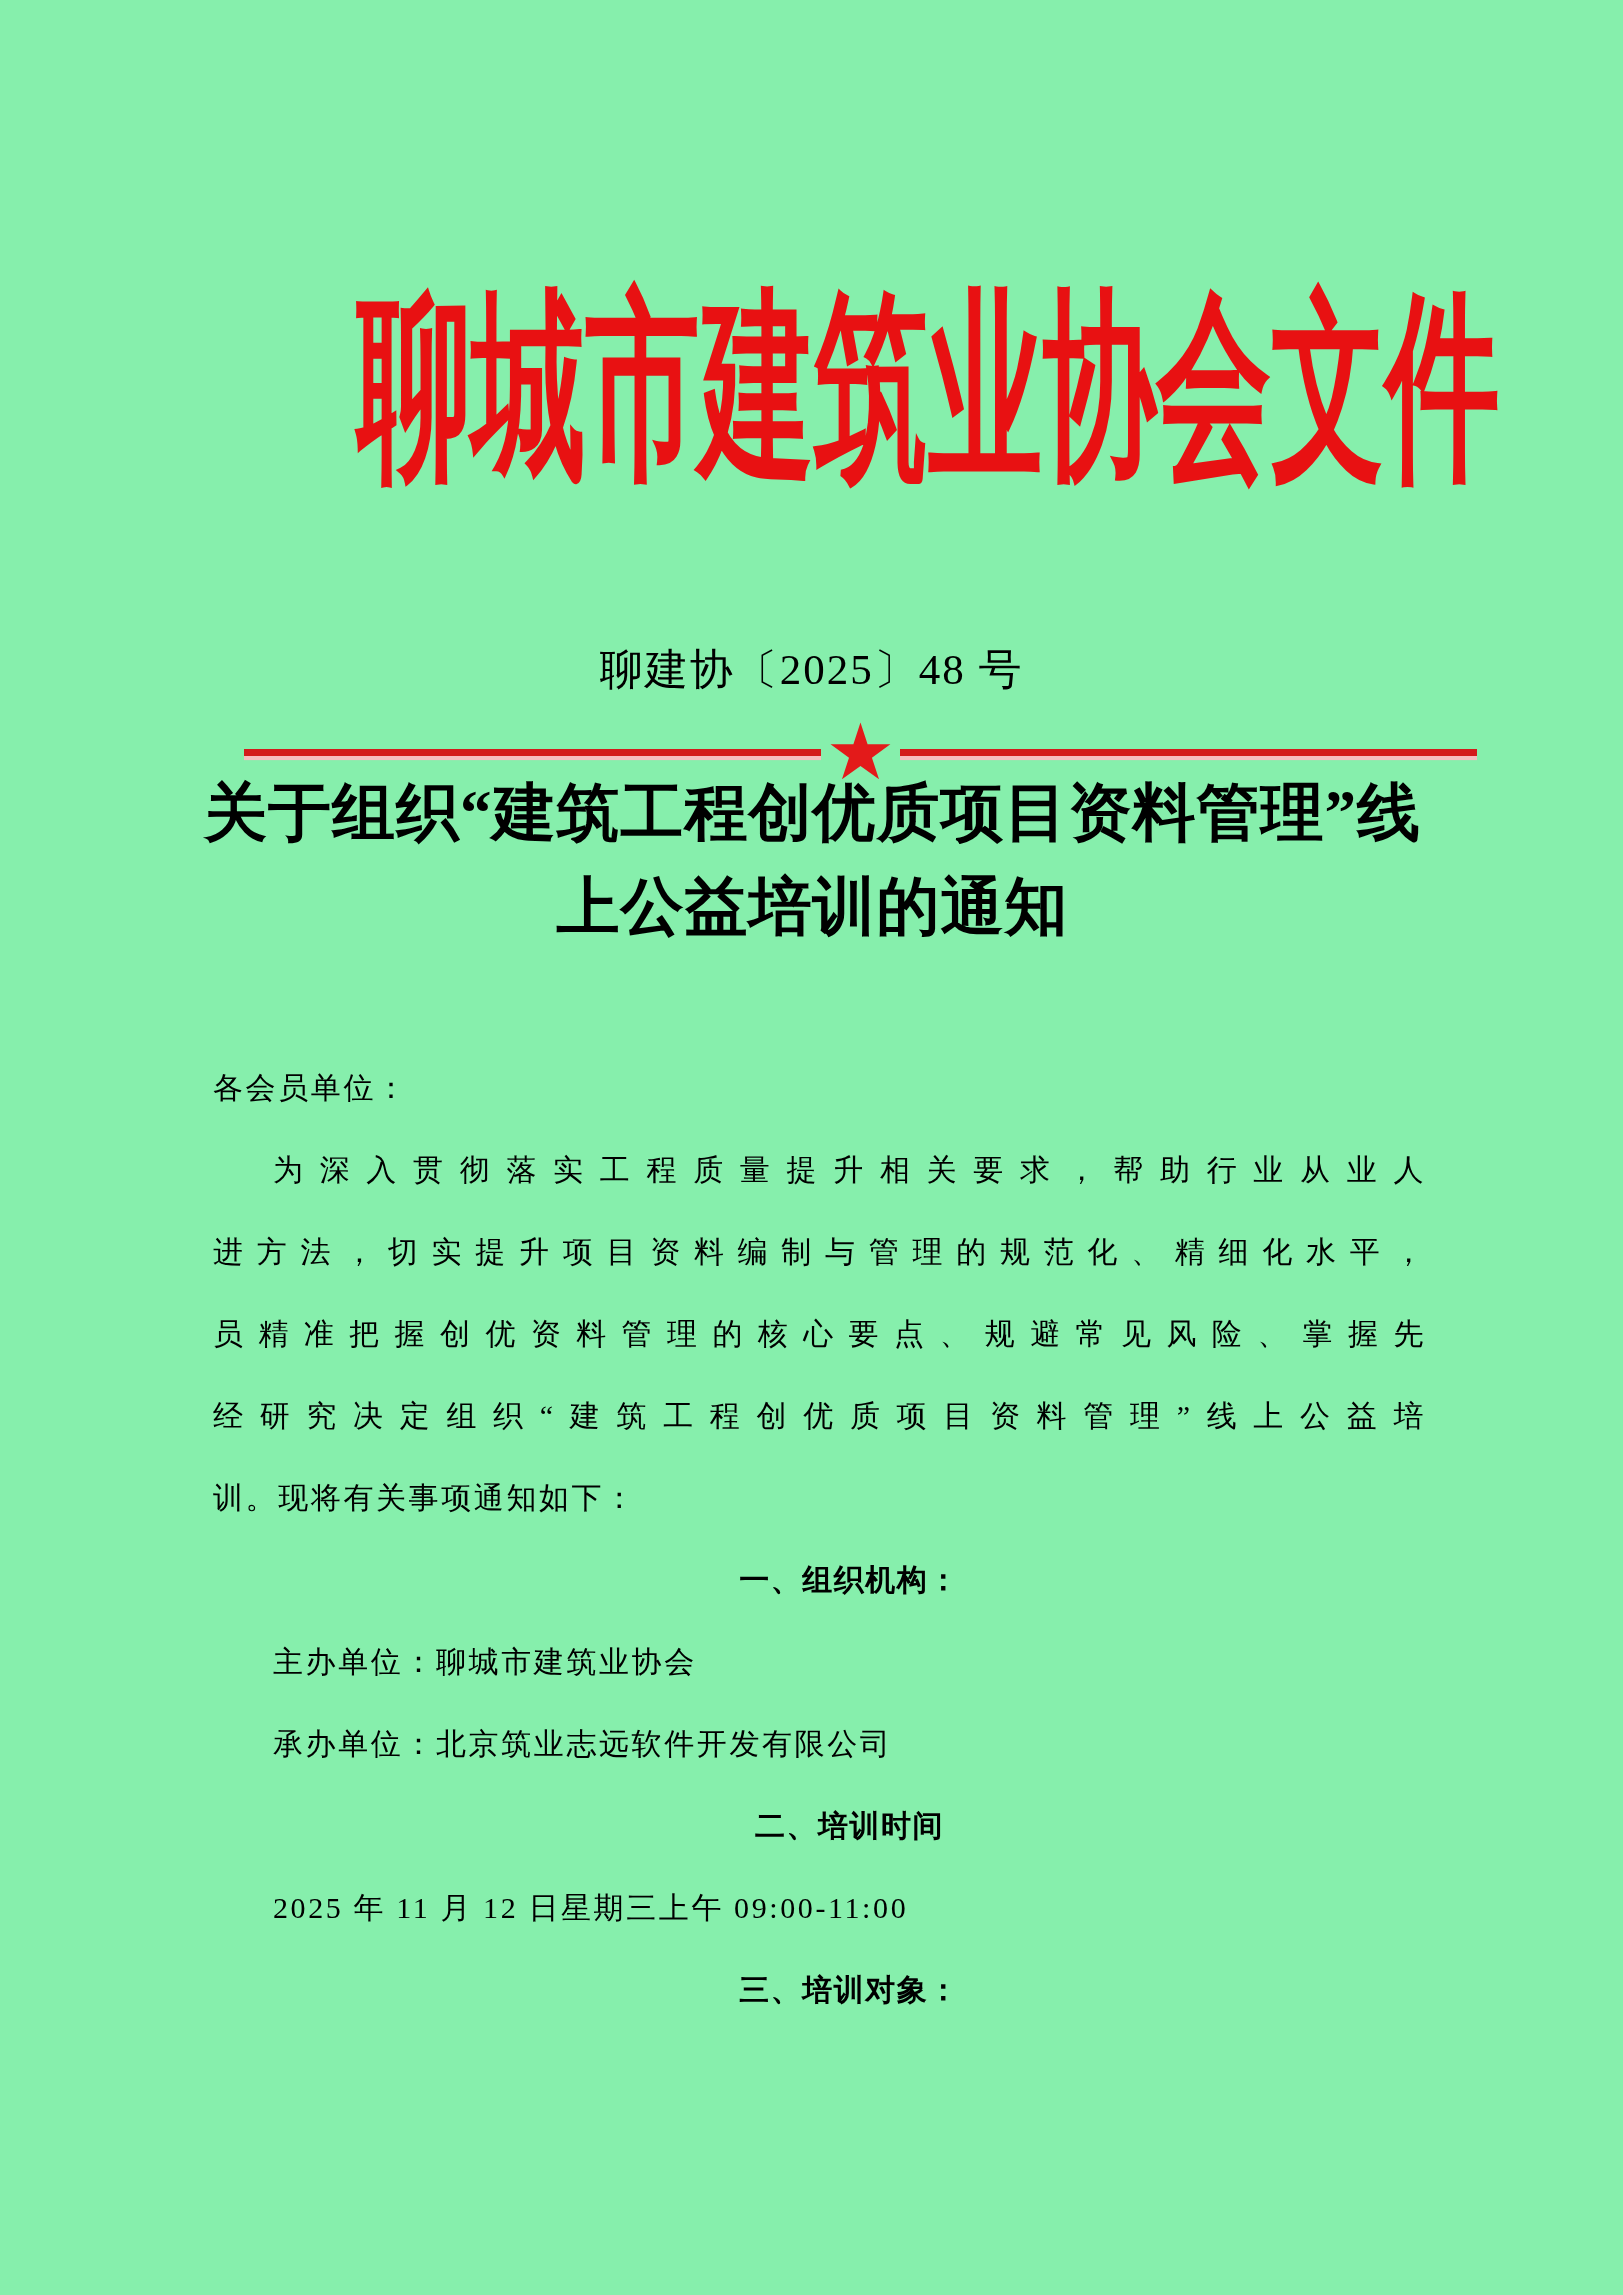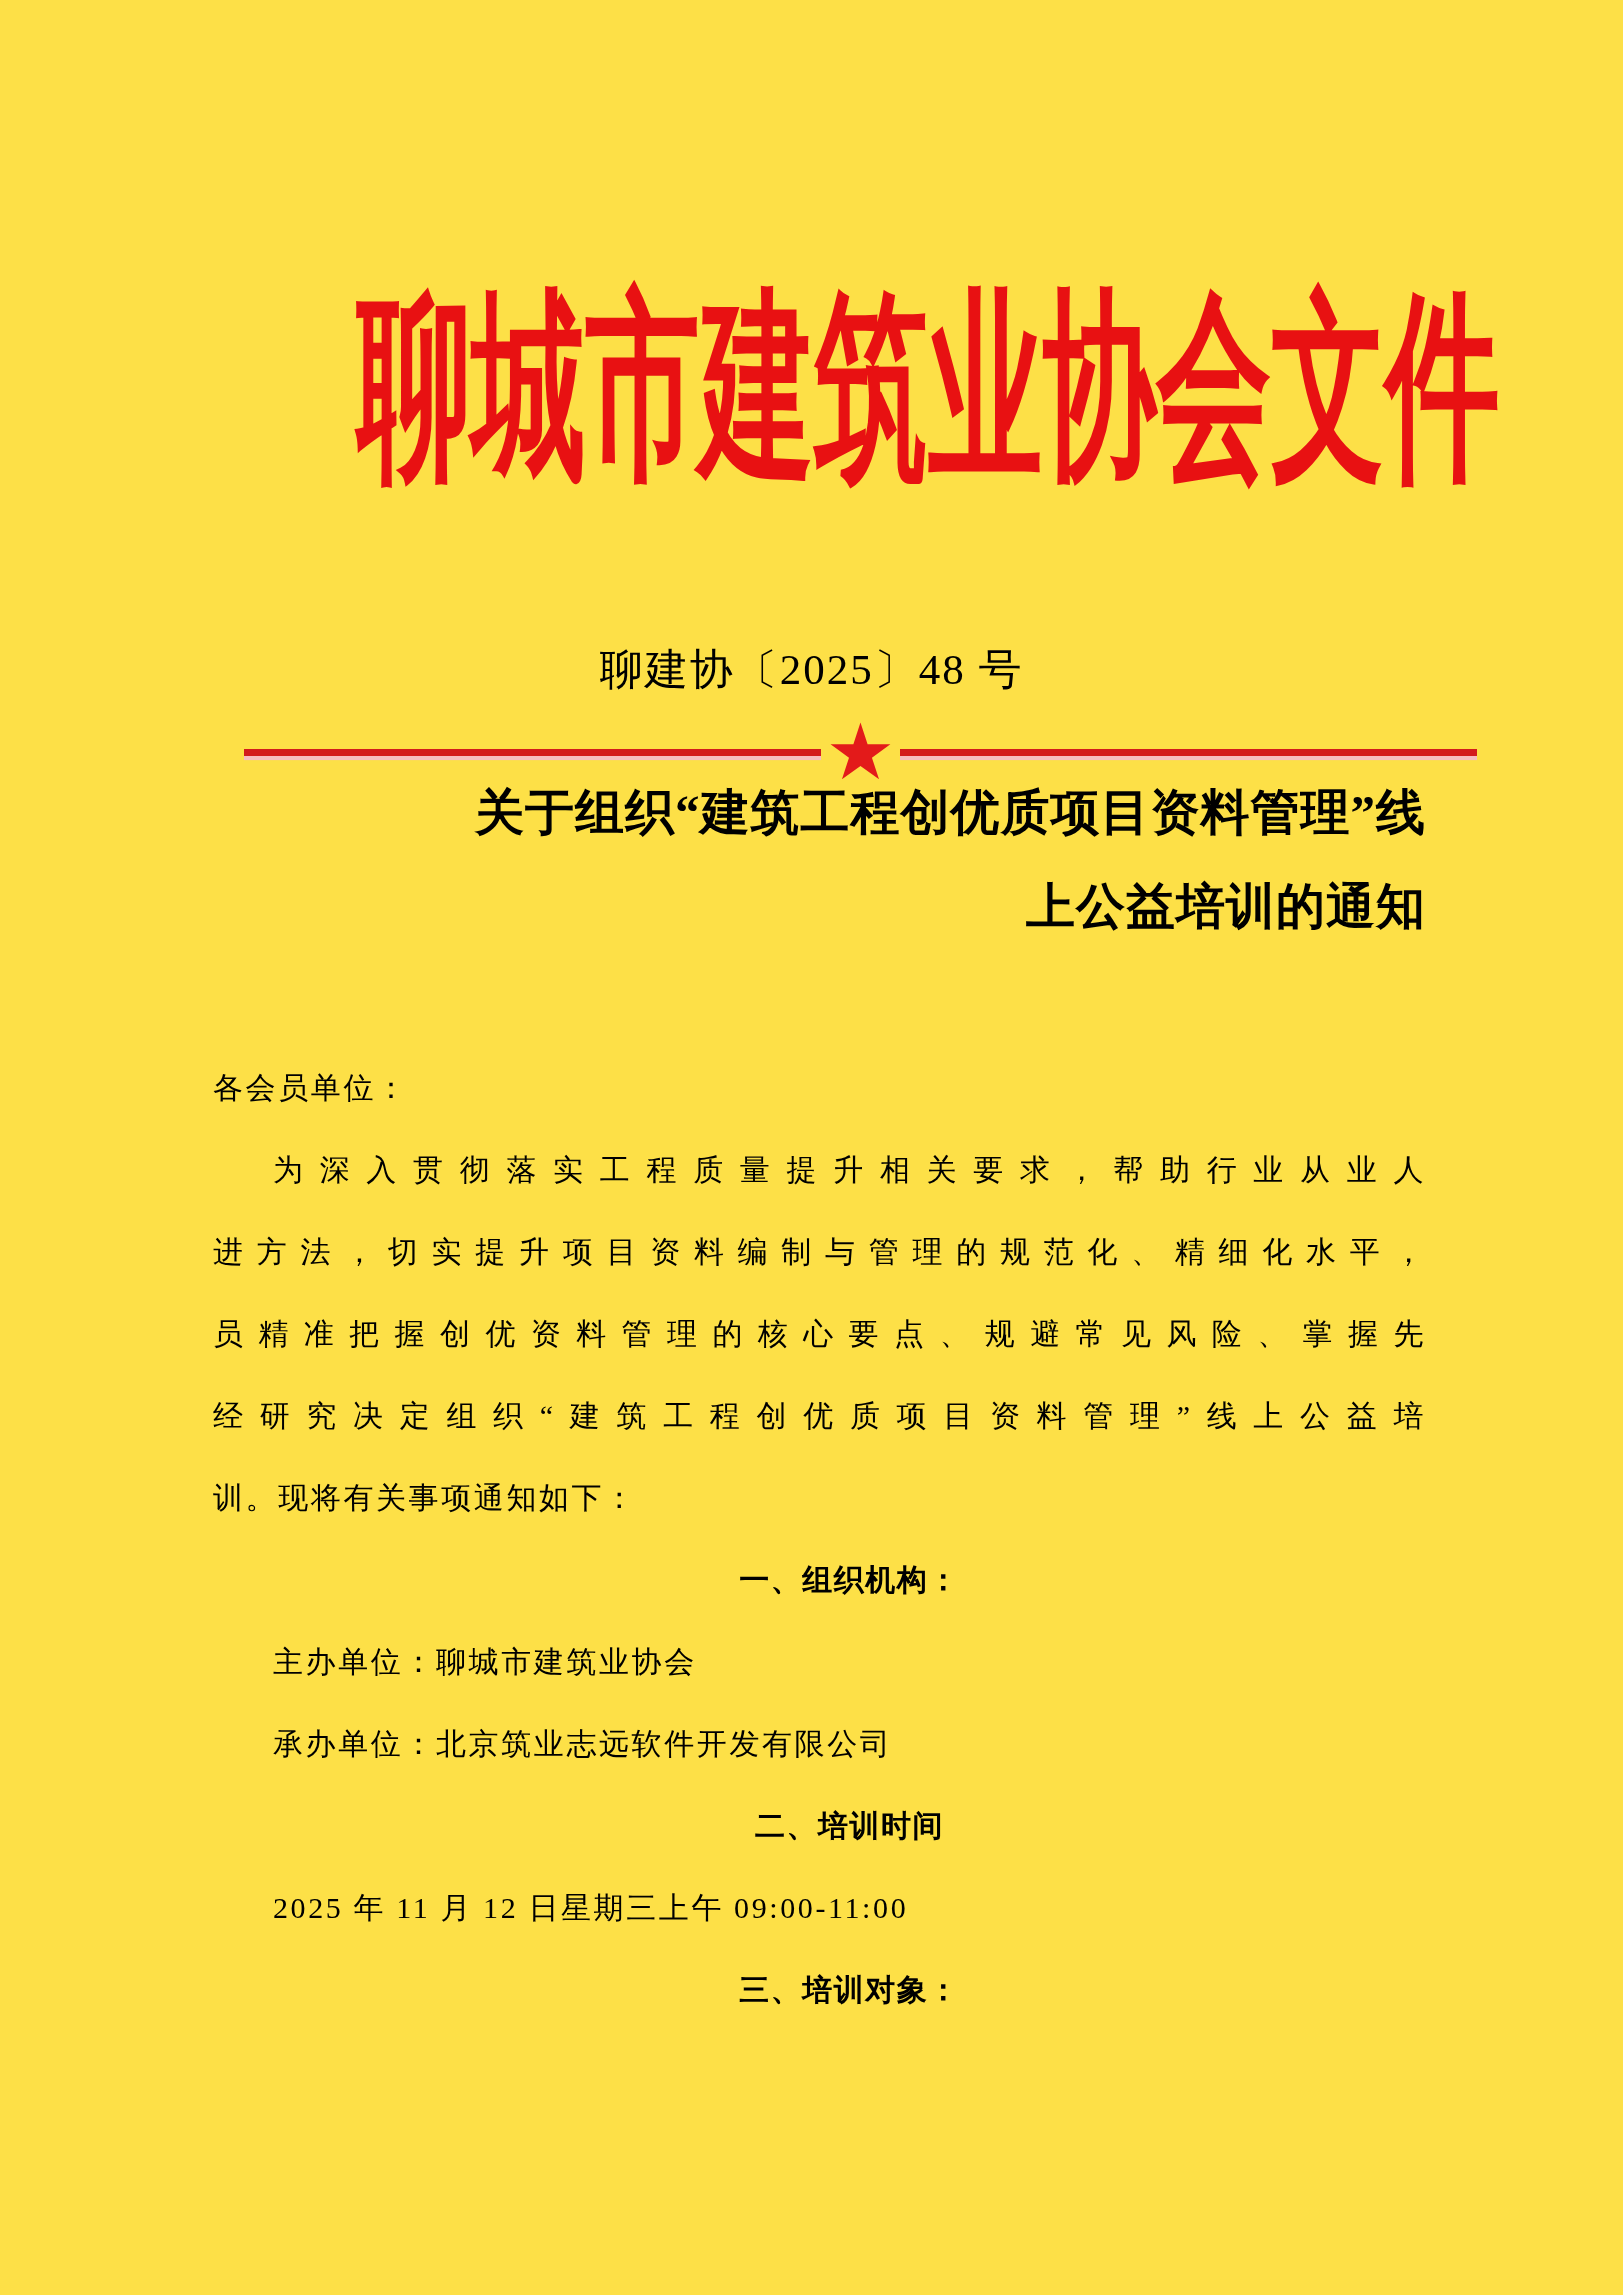--- a/index.html
+++ b/index.html
@@ -1,20 +1,20 @@
 <!DOCTYPE html>
 <html style="font-size:8.2px"><head>
 <meta charset="utf-8">
 <style>
   html, body { margin: 0; padding: 0; background: #ffffff; }
   .page {
     position: relative;
     width: 1623px;
     height: 2295px;
-    background: #fde047;
+    background: #86efac;
     overflow: hidden;
     font-family: "Liberation Serif", serif;
     color: #000000;
   }
   
   .org-banner {
     position: absolute;
     top: 266px;
     left: 0;
     width: 100%;
@@ -65,24 +65,24 @@
     margin: 0 4.1px;
     flex: 0 0 auto;
   }
   
   .doc-title {
     position: absolute;
     top: 766px;
     left: 199px;
     width: 1227px;
     margin: 0;
-    text-align: right;
+    text-align: center;
     font-family: "Liberation Serif", serif;
     font-weight: bold;
-    font-size: 49px;
+    font-size: 63px;
     line-height: 94px;
     letter-spacing: 1px;
   }
   .doc-title .t-line { display: block; }
   
   .body-block {
     position: absolute;
     top: 1047px;
     left: 213px;
     width: 1213px;

